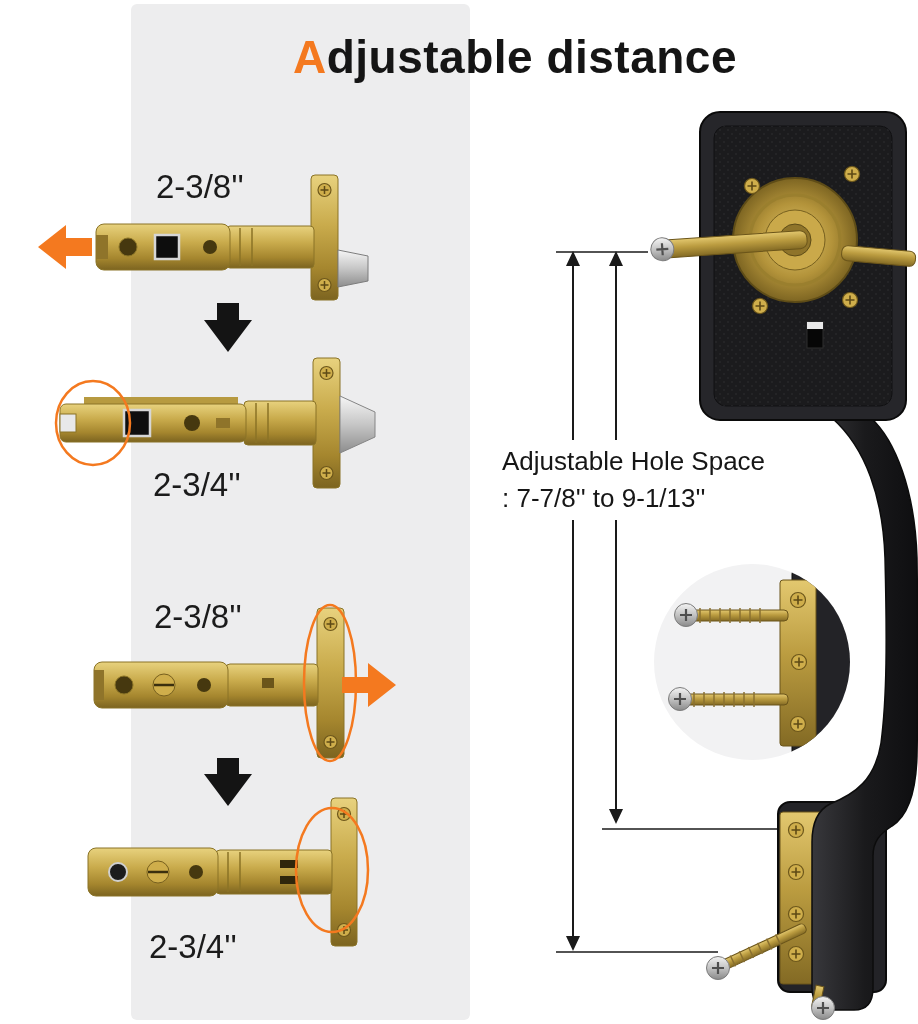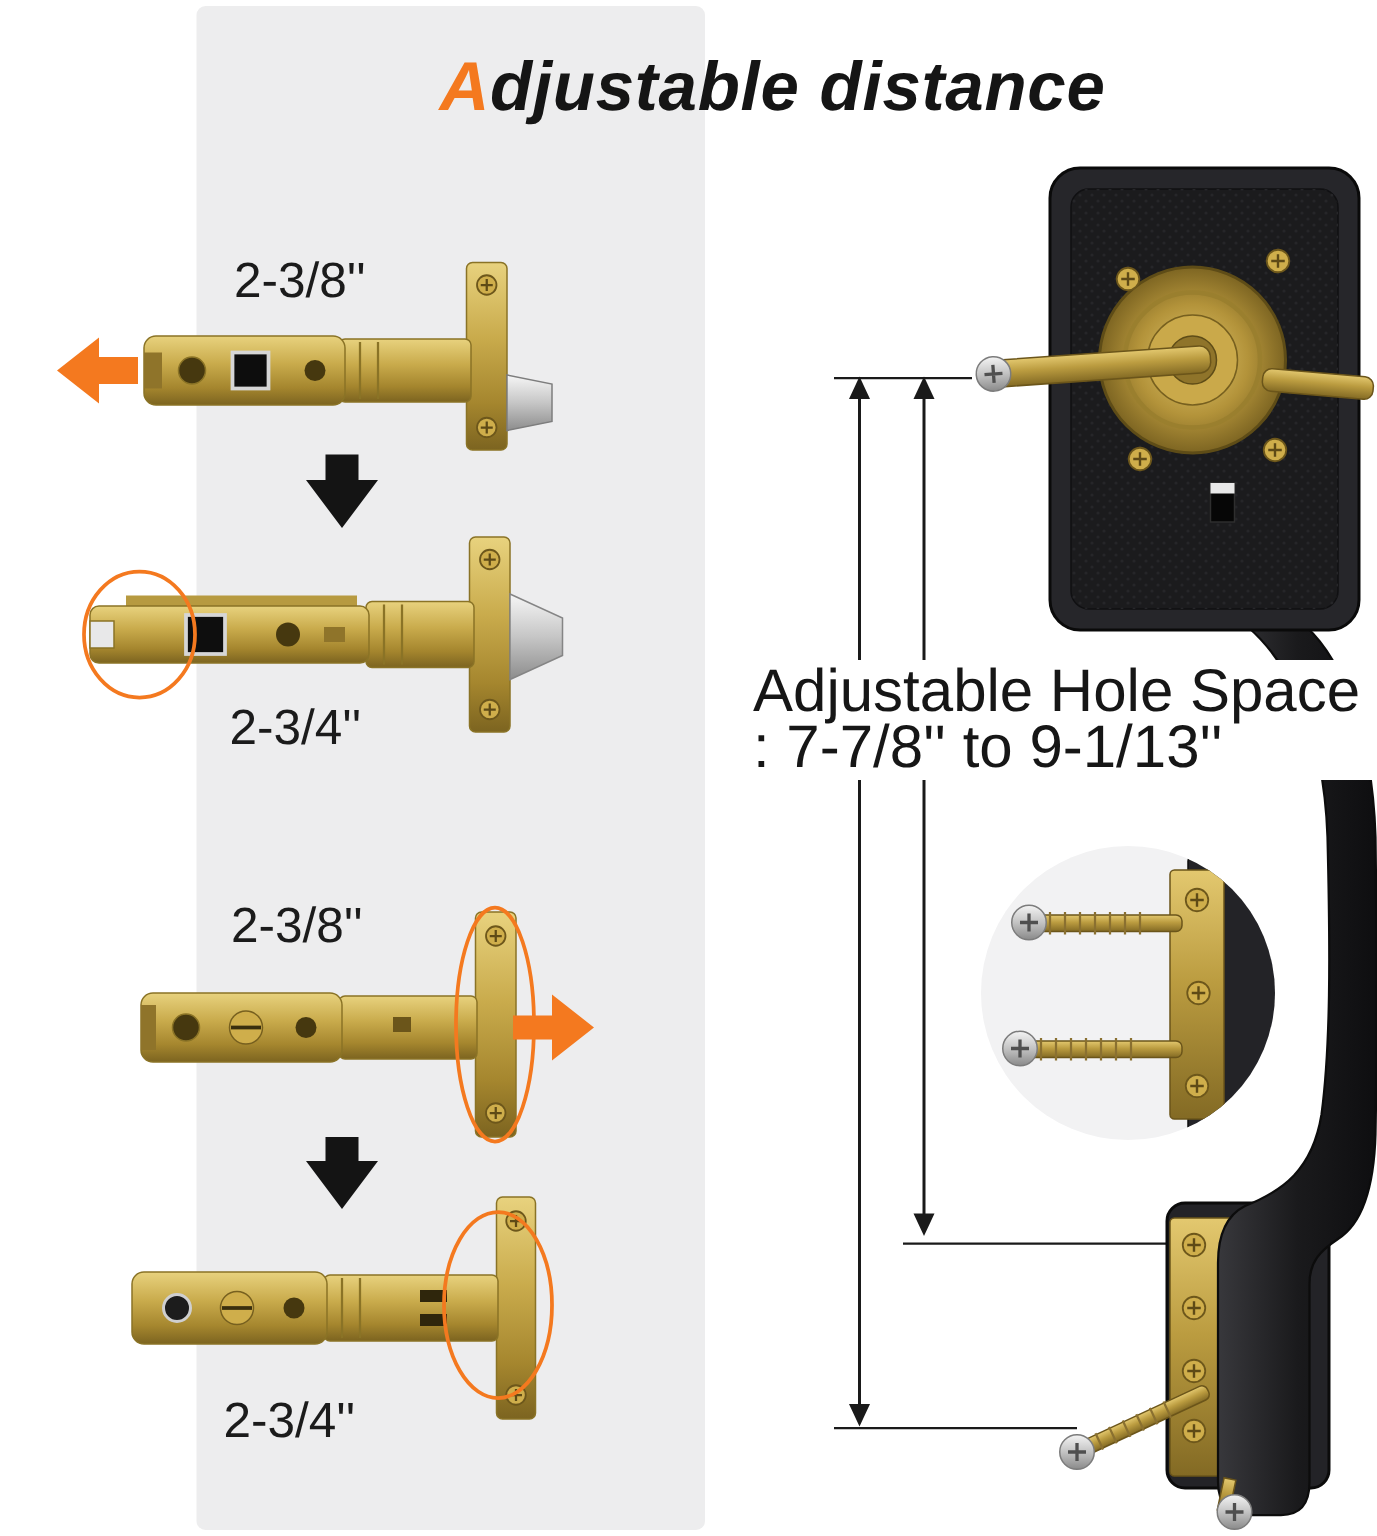--- a/index.html
+++ b/index.html
@@ -3,35 +3,35 @@
 <meta charset="utf-8">
 <style>
   * { margin:0; padding:0; box-sizing:border-box; }
   html,body { width:918px; height:1024px; background:#ffffff; font-family:"Liberation Sans", sans-serif; }
   .stage { position:relative; width:918px; height:1024px; overflow:hidden; background:#fff; }
 
   .gray-panel { position:absolute; left:131px; top:4px; width:339px; height:1016px;
                 background:#ededee; border-radius:6px; }
 
   .title { position:absolute; left:115px; top:30px; width:800px; text-align:center;
-           font-size:46px; font-weight:bold; color:#151515; letter-spacing:.5px; z-index:3;font-style:italic; }
+           font-size:46px; font-weight:bold; color:#151515; letter-spacing:.5px; z-index:3; }
   .title .accent { color:#f4791f; }
 
   .dim-label { position:absolute; width:150px; text-align:left; font-size:33px;
                color:#1b1b1b; z-index:3; }
   .lbl-1 { left:156px; top:168px; }
   .lbl-2 { left:153px; top:466px; }
   .lbl-3 { left:154px; top:598px; }
   .lbl-4 { left:149px; top:928px; }
 
   .left-art  { position:absolute; left:0;    top:150px; width:470px; height:880px; z-index:2; }
   .right-art { position:absolute; left:490px; top:100px; width:428px; height:924px; z-index:1; }
 
   .hole-note { position:absolute; left:494px; top:440px; z-index:4;
-               background:#ffffff; padding:3px 8px; font-size:40px; line-height:37px;
+               background:#ffffff; padding:3px 8px; font-size:26px; line-height:37px;
                color:#161616; white-space:nowrap; }
 </style>
 </head>
 <body>
 
 <div class="stage">
 
   <div class="gray-panel"></div>
 
   <h1 class="title"><span class="accent">A</span><span>djustable distance</span></h1>

